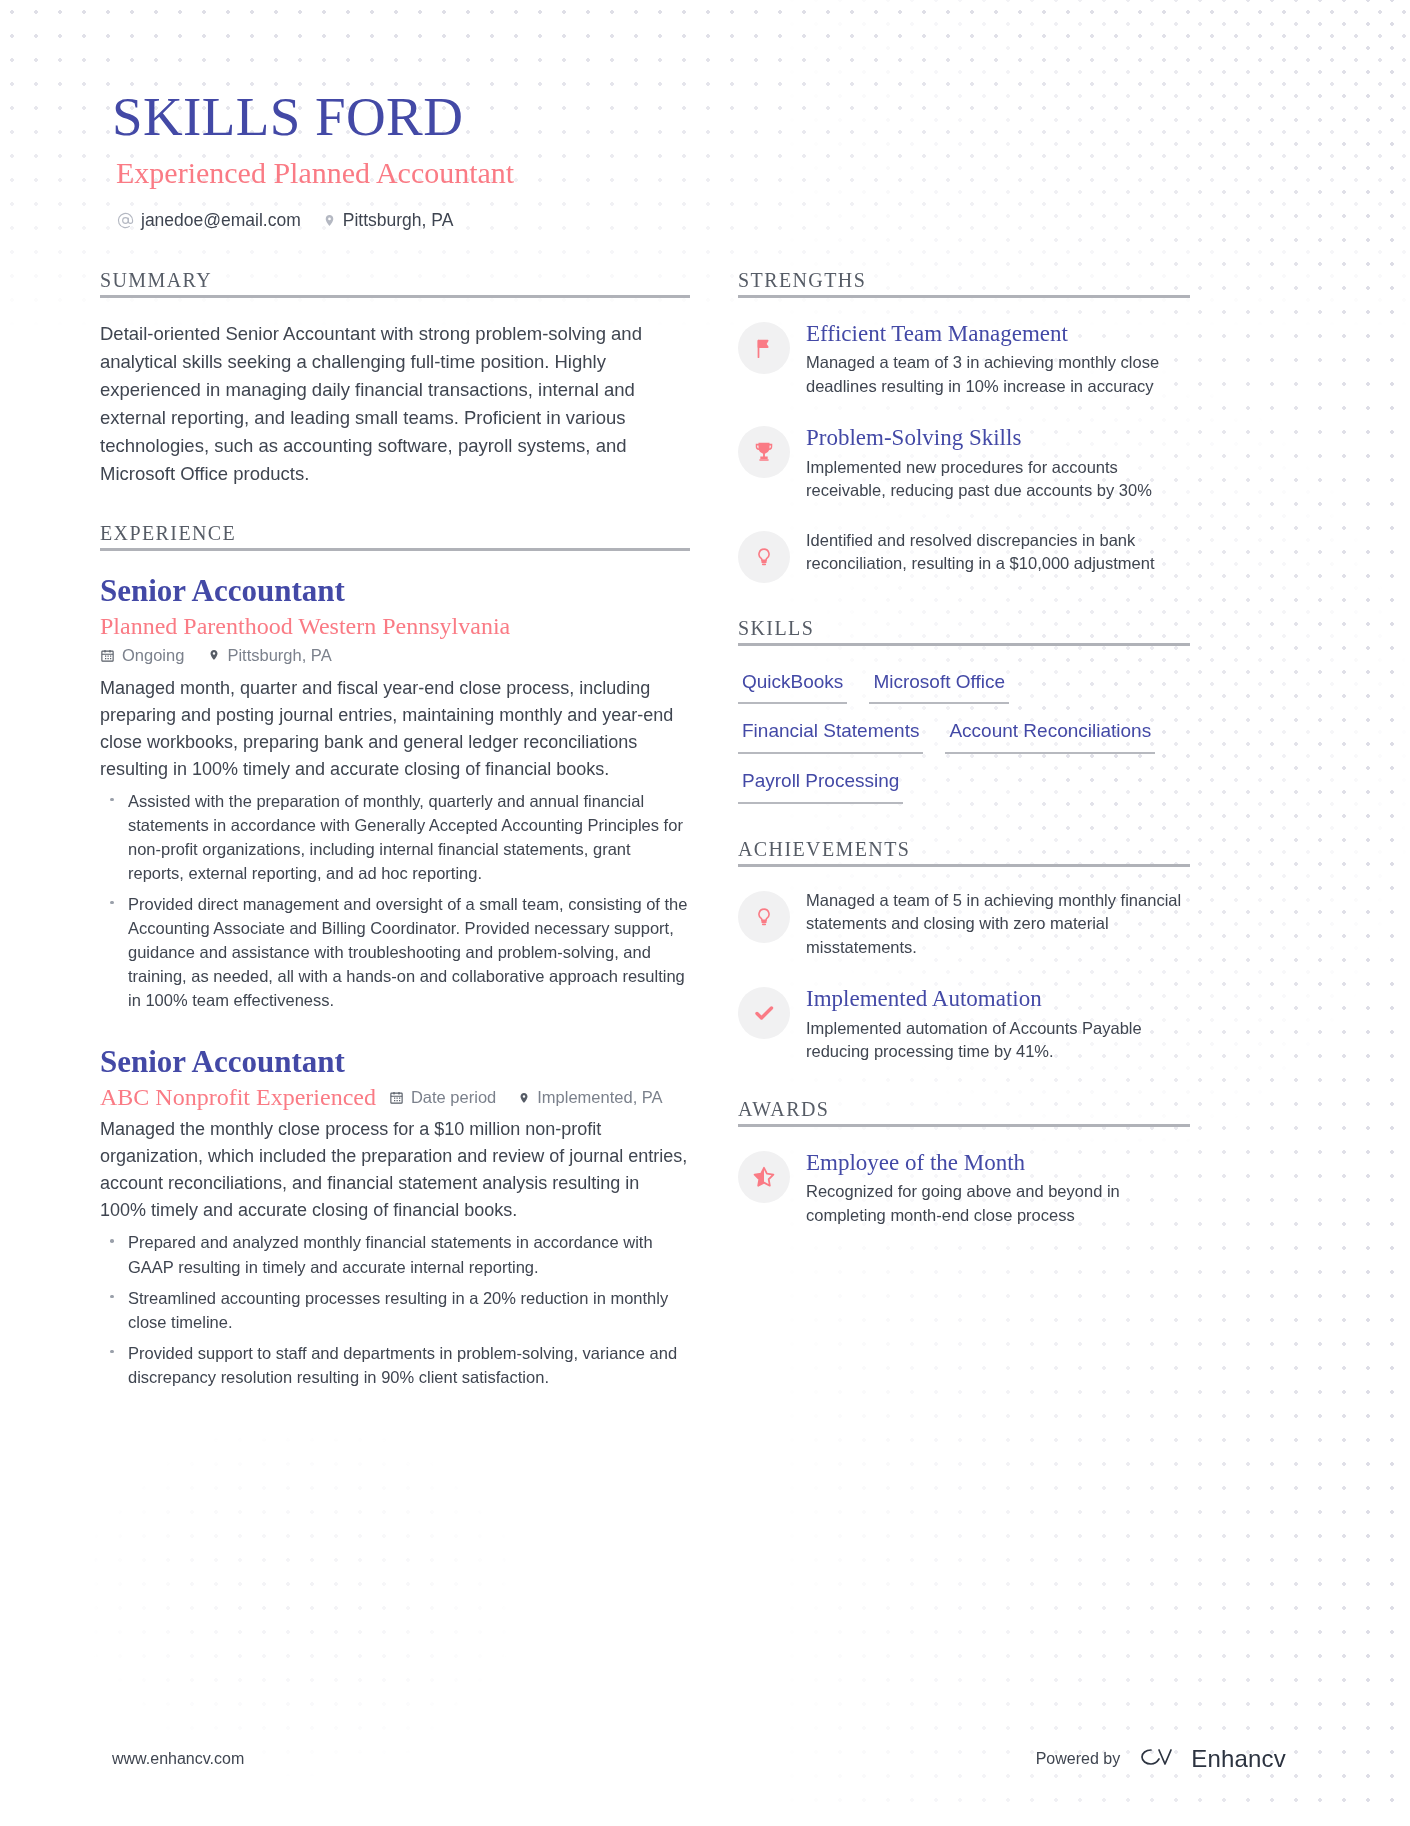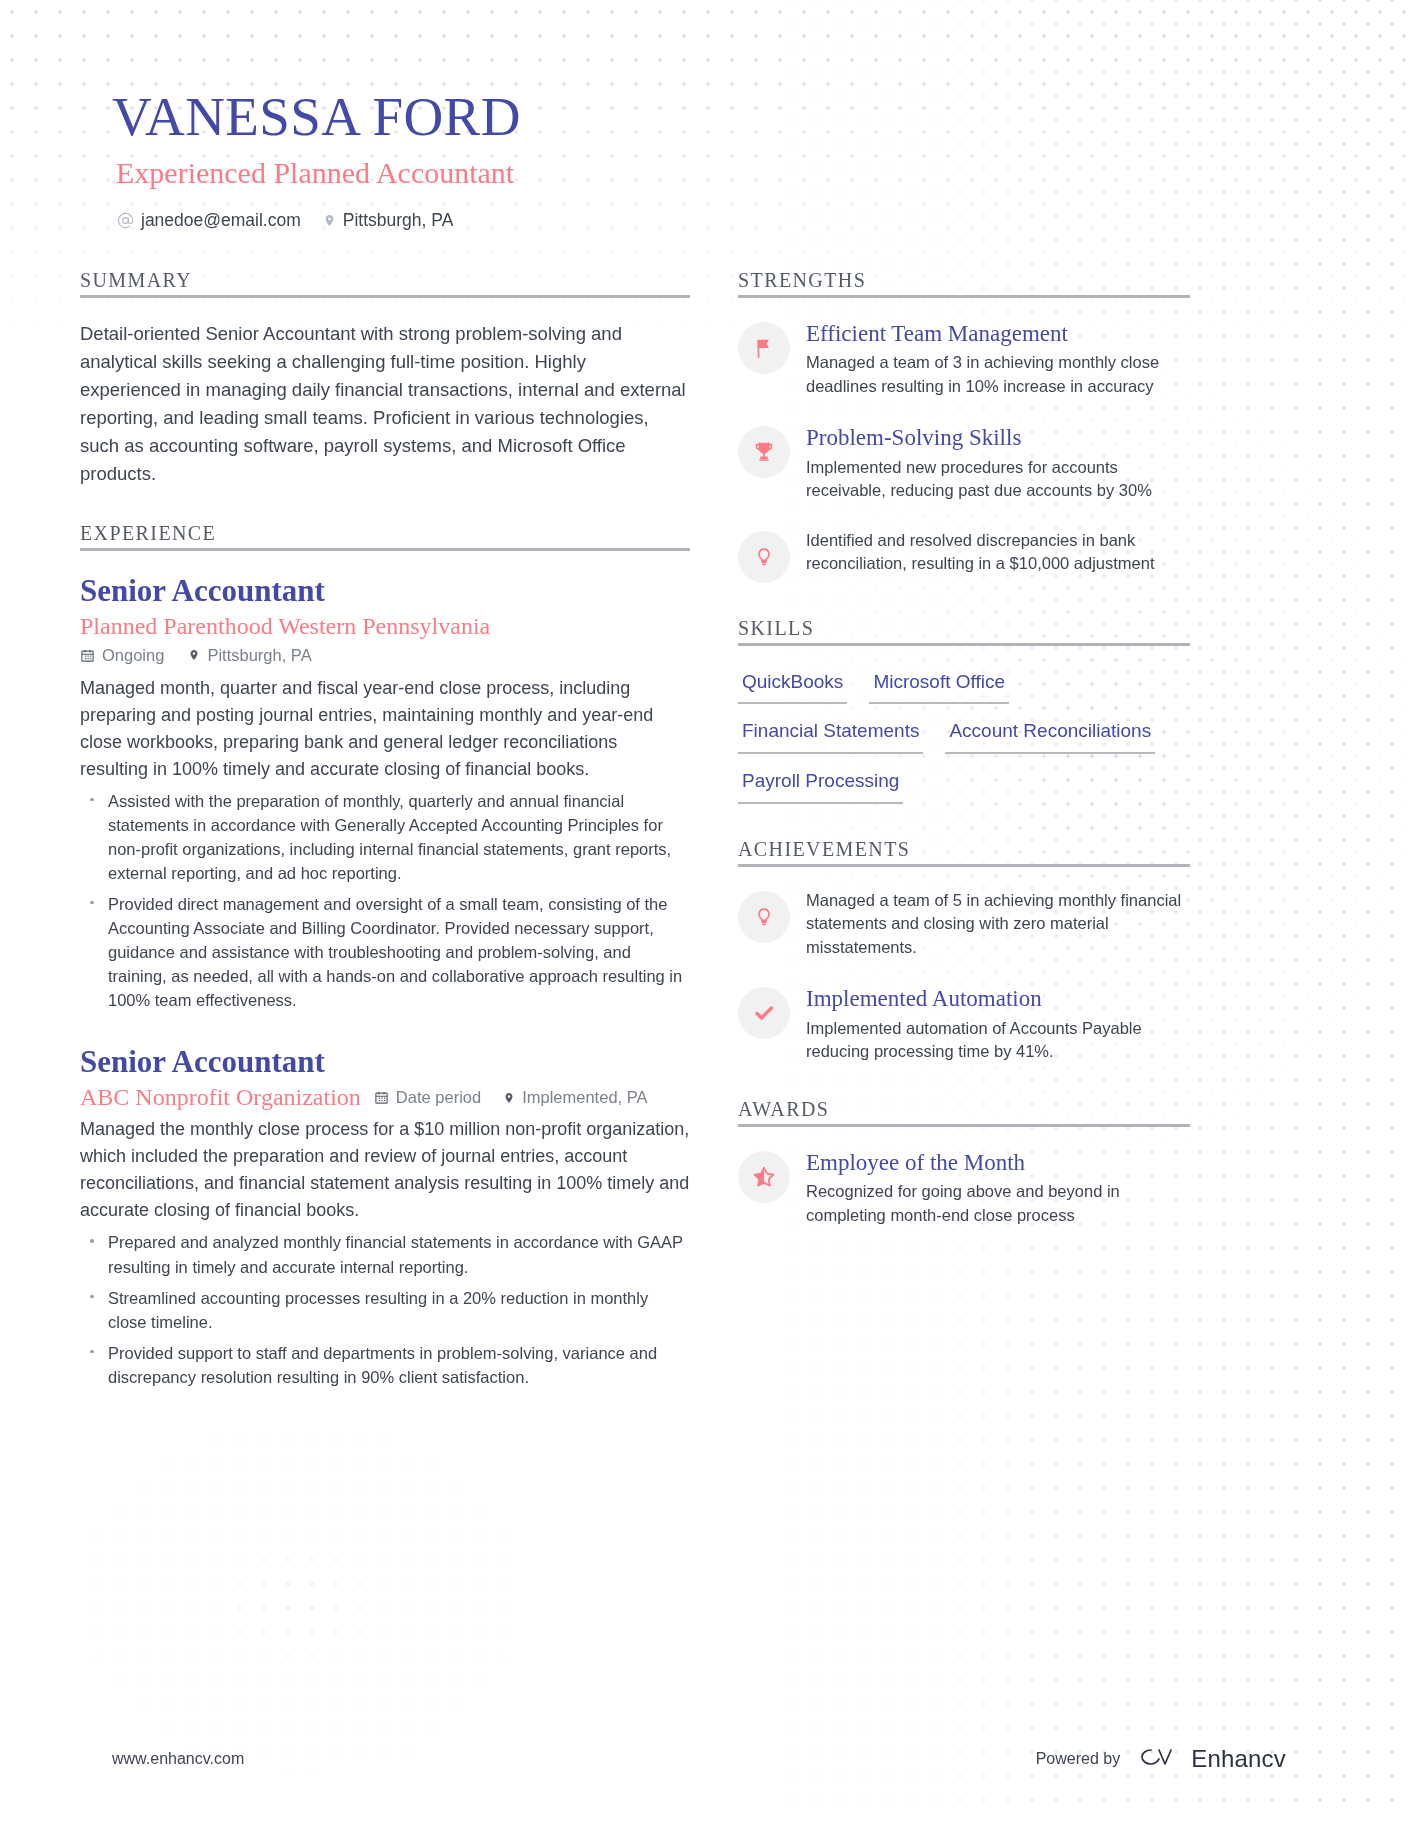--- a/index.html
+++ b/index.html
@@ -89,21 +89,21 @@
   .contact-item{display:flex; align-items:center; gap:7px; white-space:nowrap;}
   .contact-item .ic{display:inline-flex; align-items:center; color:#b4b8c2;}
 
   
   .body-grid{
     display:flex;
     align-items:flex-start;
     padding:0 0 0 0;
     margin-top:38px;
   }
-  .col-left{ width:690px; padding-left:80px; box-sizing:border-box; }
+  .col-left{ width:690px; padding-left:100px; box-sizing:border-box; }
   .col-right{ width:500px; padding-left:48px; box-sizing:border-box; }
 
   
   .sec-head{
     font-family:"Liberation Serif", serif;
     font-size:20px;
     letter-spacing:1.4px;
     color:#565c66;
     text-transform:uppercase;
     margin:0 0 3px 0;
@@ -294,21 +294,21 @@
   <div class="dots">
     <div class="layer l1"></div>
     <div class="layer l2"></div>
     <div class="layer l3"></div>
     <div class="layer l4"></div>
   </div>
 
   <div class="content">
 
     <div class="header">
-      <h1 class="full-name">VANESSA FORD</h1>
+      <h1 class="full-name">SKILLS FORD</h1>
       <div class="job-subtitle">Experienced Planned Accountant</div>
 
       <div class="contact-row">
         <div class="contact-item">
           <span class="ic">
             <svg width="17" height="17" viewBox="0 0 24 24" fill="none" stroke="currentColor" stroke-width="1.6">
               <circle cx="12" cy="12" r="4"></circle>
               <path d="M16 8v5a3 3 0 0 0 6 0v-1a10 10 0 1 0-4 8"></path>
             </svg>
           </span>
@@ -366,21 +366,21 @@
             <p class="exp-desc">Managed month, quarter and fiscal year-end close process, including preparing and posting journal entries, maintaining monthly and year-end close workbooks, preparing bank and general ledger reconciliations resulting in 100% timely and accurate closing of financial books.</p>
             <ul class="bullets">
               <li>Assisted with the preparation of monthly, quarterly and annual financial statements in accordance with Generally Accepted Accounting Principles for non-profit organizations, including internal financial statements, grant reports, external reporting, and ad hoc reporting.</li>
               <li>Provided direct management and oversight of a small team, consisting of the Accounting Associate and Billing Coordinator. Provided necessary support, guidance and assistance with troubleshooting and problem-solving, and training, as needed, all with a hands-on and collaborative approach resulting in 100% team effectiveness.</li>
             </ul>
           </div>
 
           <div class="exp-item">
             <div class="exp-title">Senior Accountant</div>
             <div class="exp-company-row">
-              <span class="exp-company">ABC Nonprofit Organization</span>
+              <span class="exp-company">ABC Nonprofit Experienced</span>
               <span class="meta-row inline">
                 <span class="meta">
                   <span class="ic">
                     <svg width="15" height="15" viewBox="0 0 24 24" fill="none" stroke="currentColor" stroke-width="1.8">
                       <rect x="3" y="5" width="18" height="16" rx="1"></rect>
                       <path d="M3 10h18M8 3v4M16 3v4M8 13h2M12 13h2M16 13h2M8 17h2M12 17h2M16 17h2"></path>
                     </svg>
                   </span>
                   <span>Date period</span>
                 </span>

